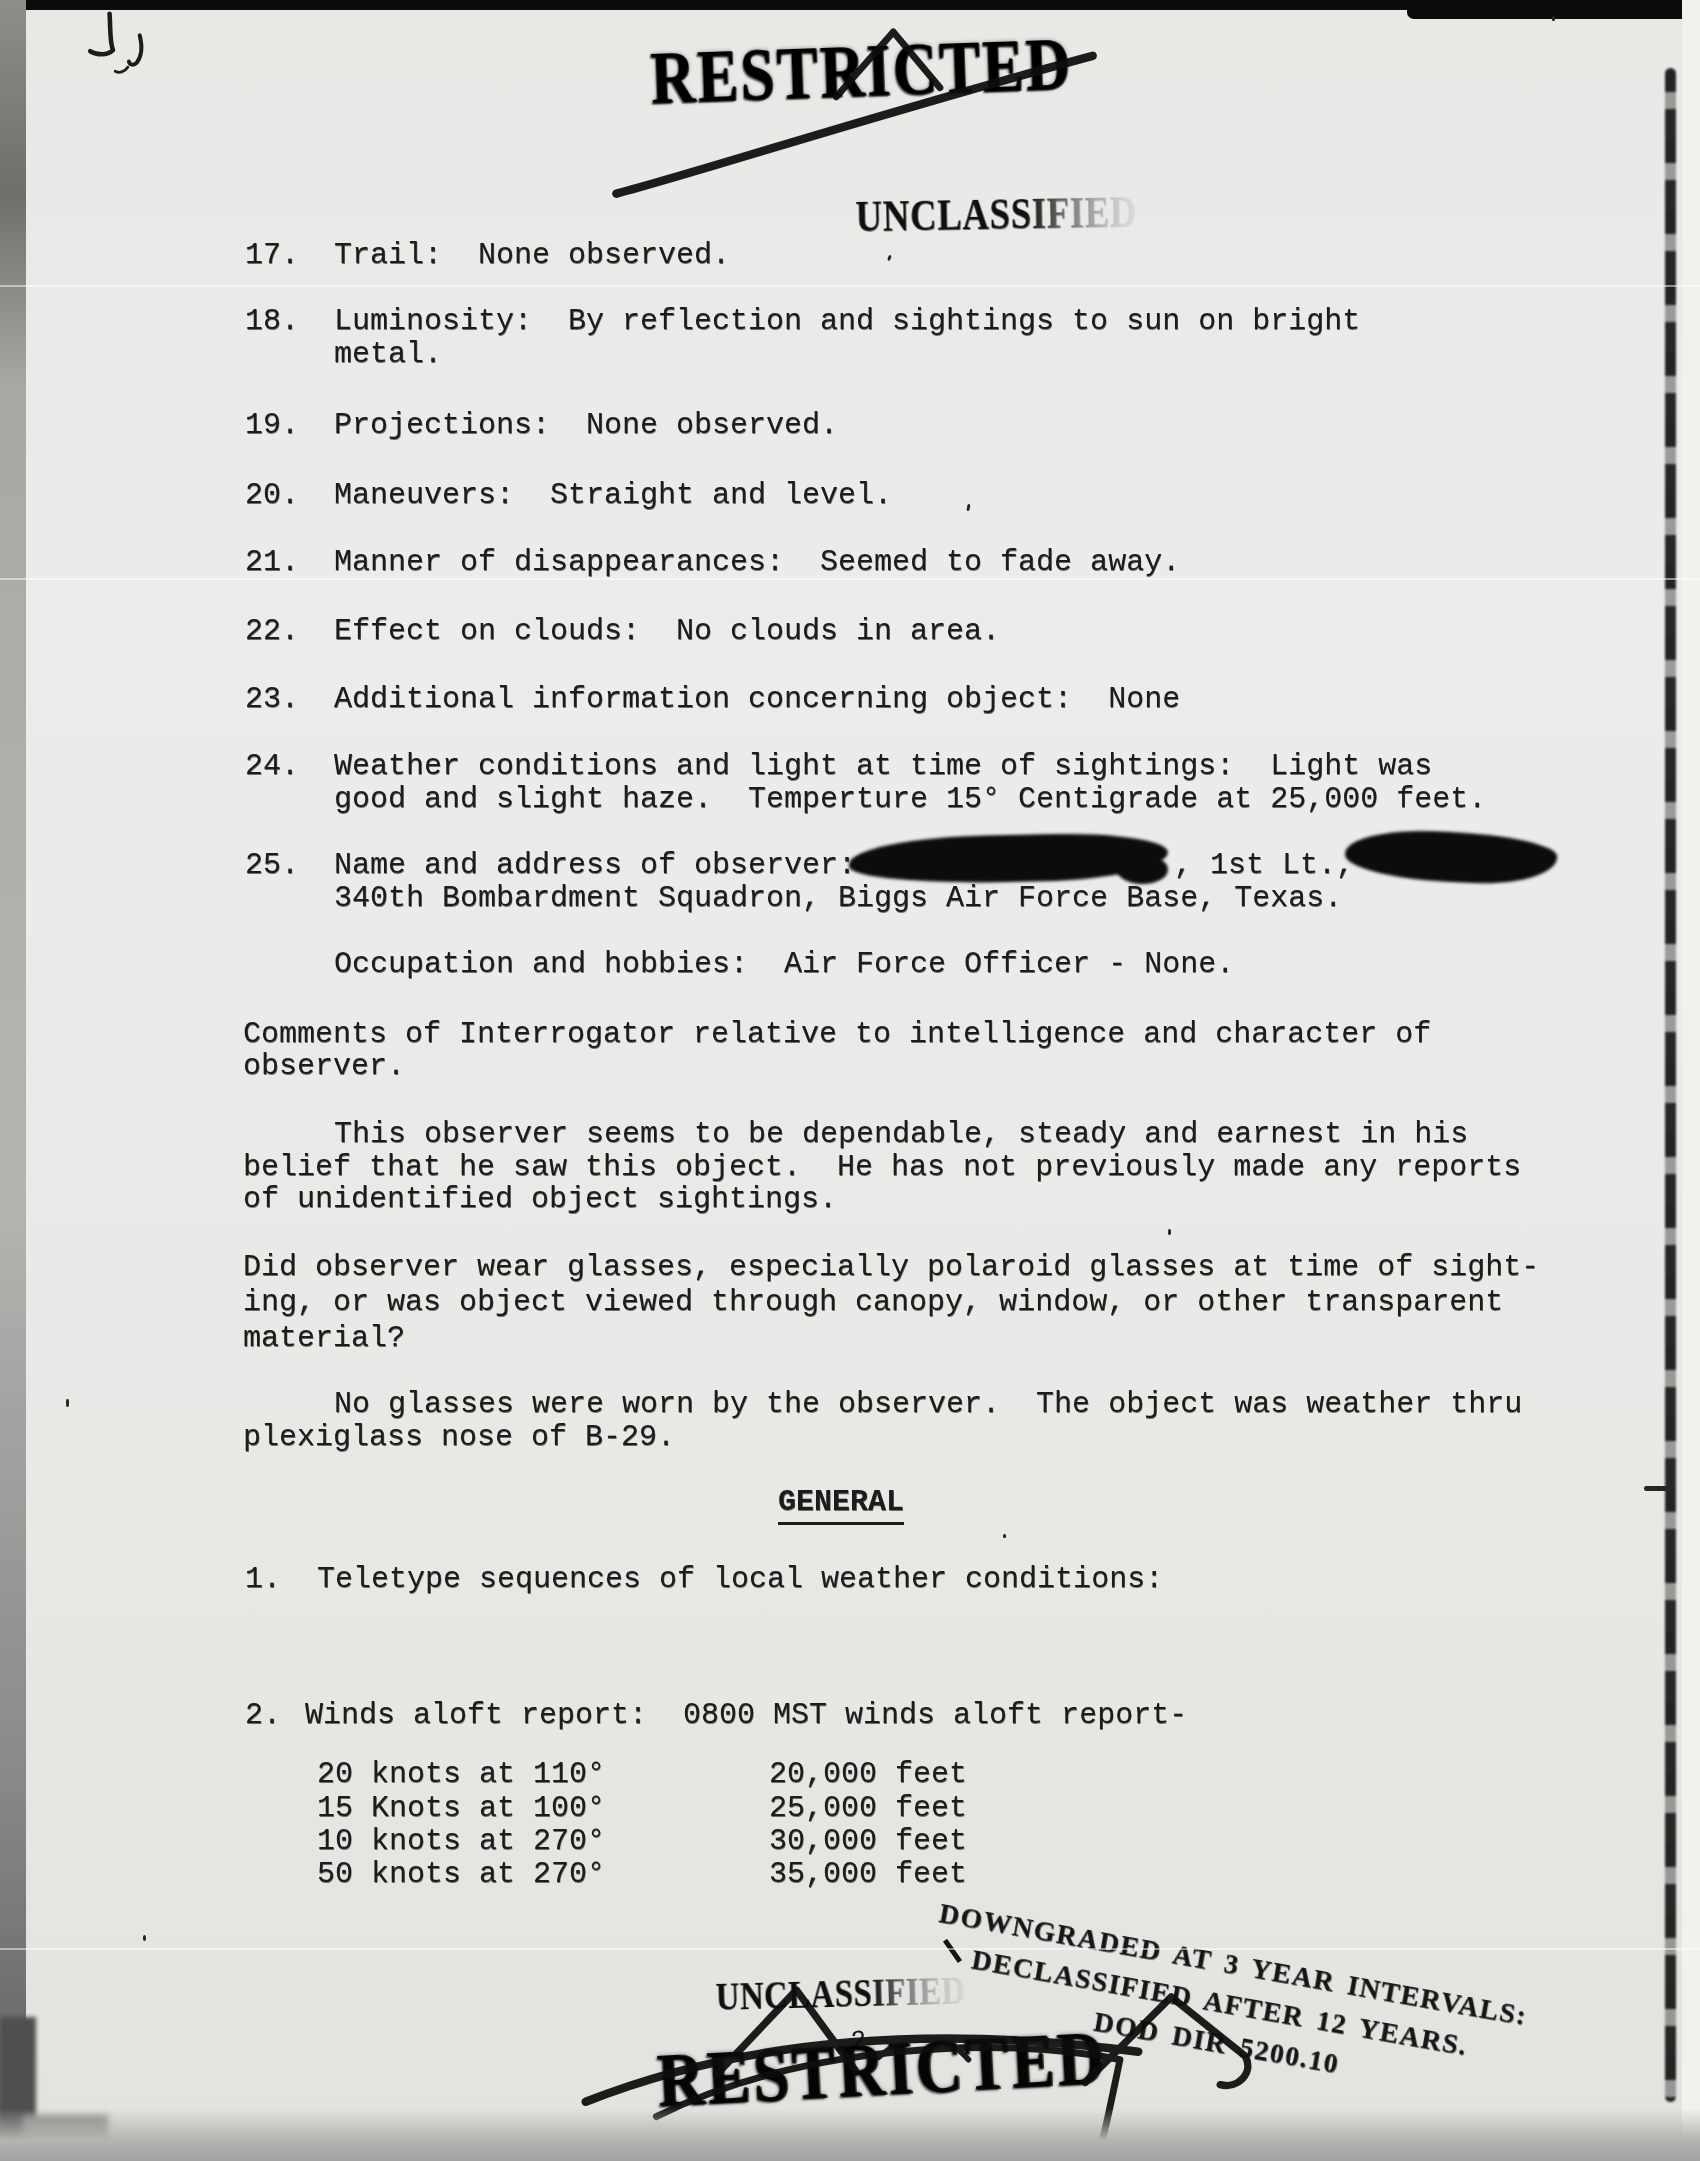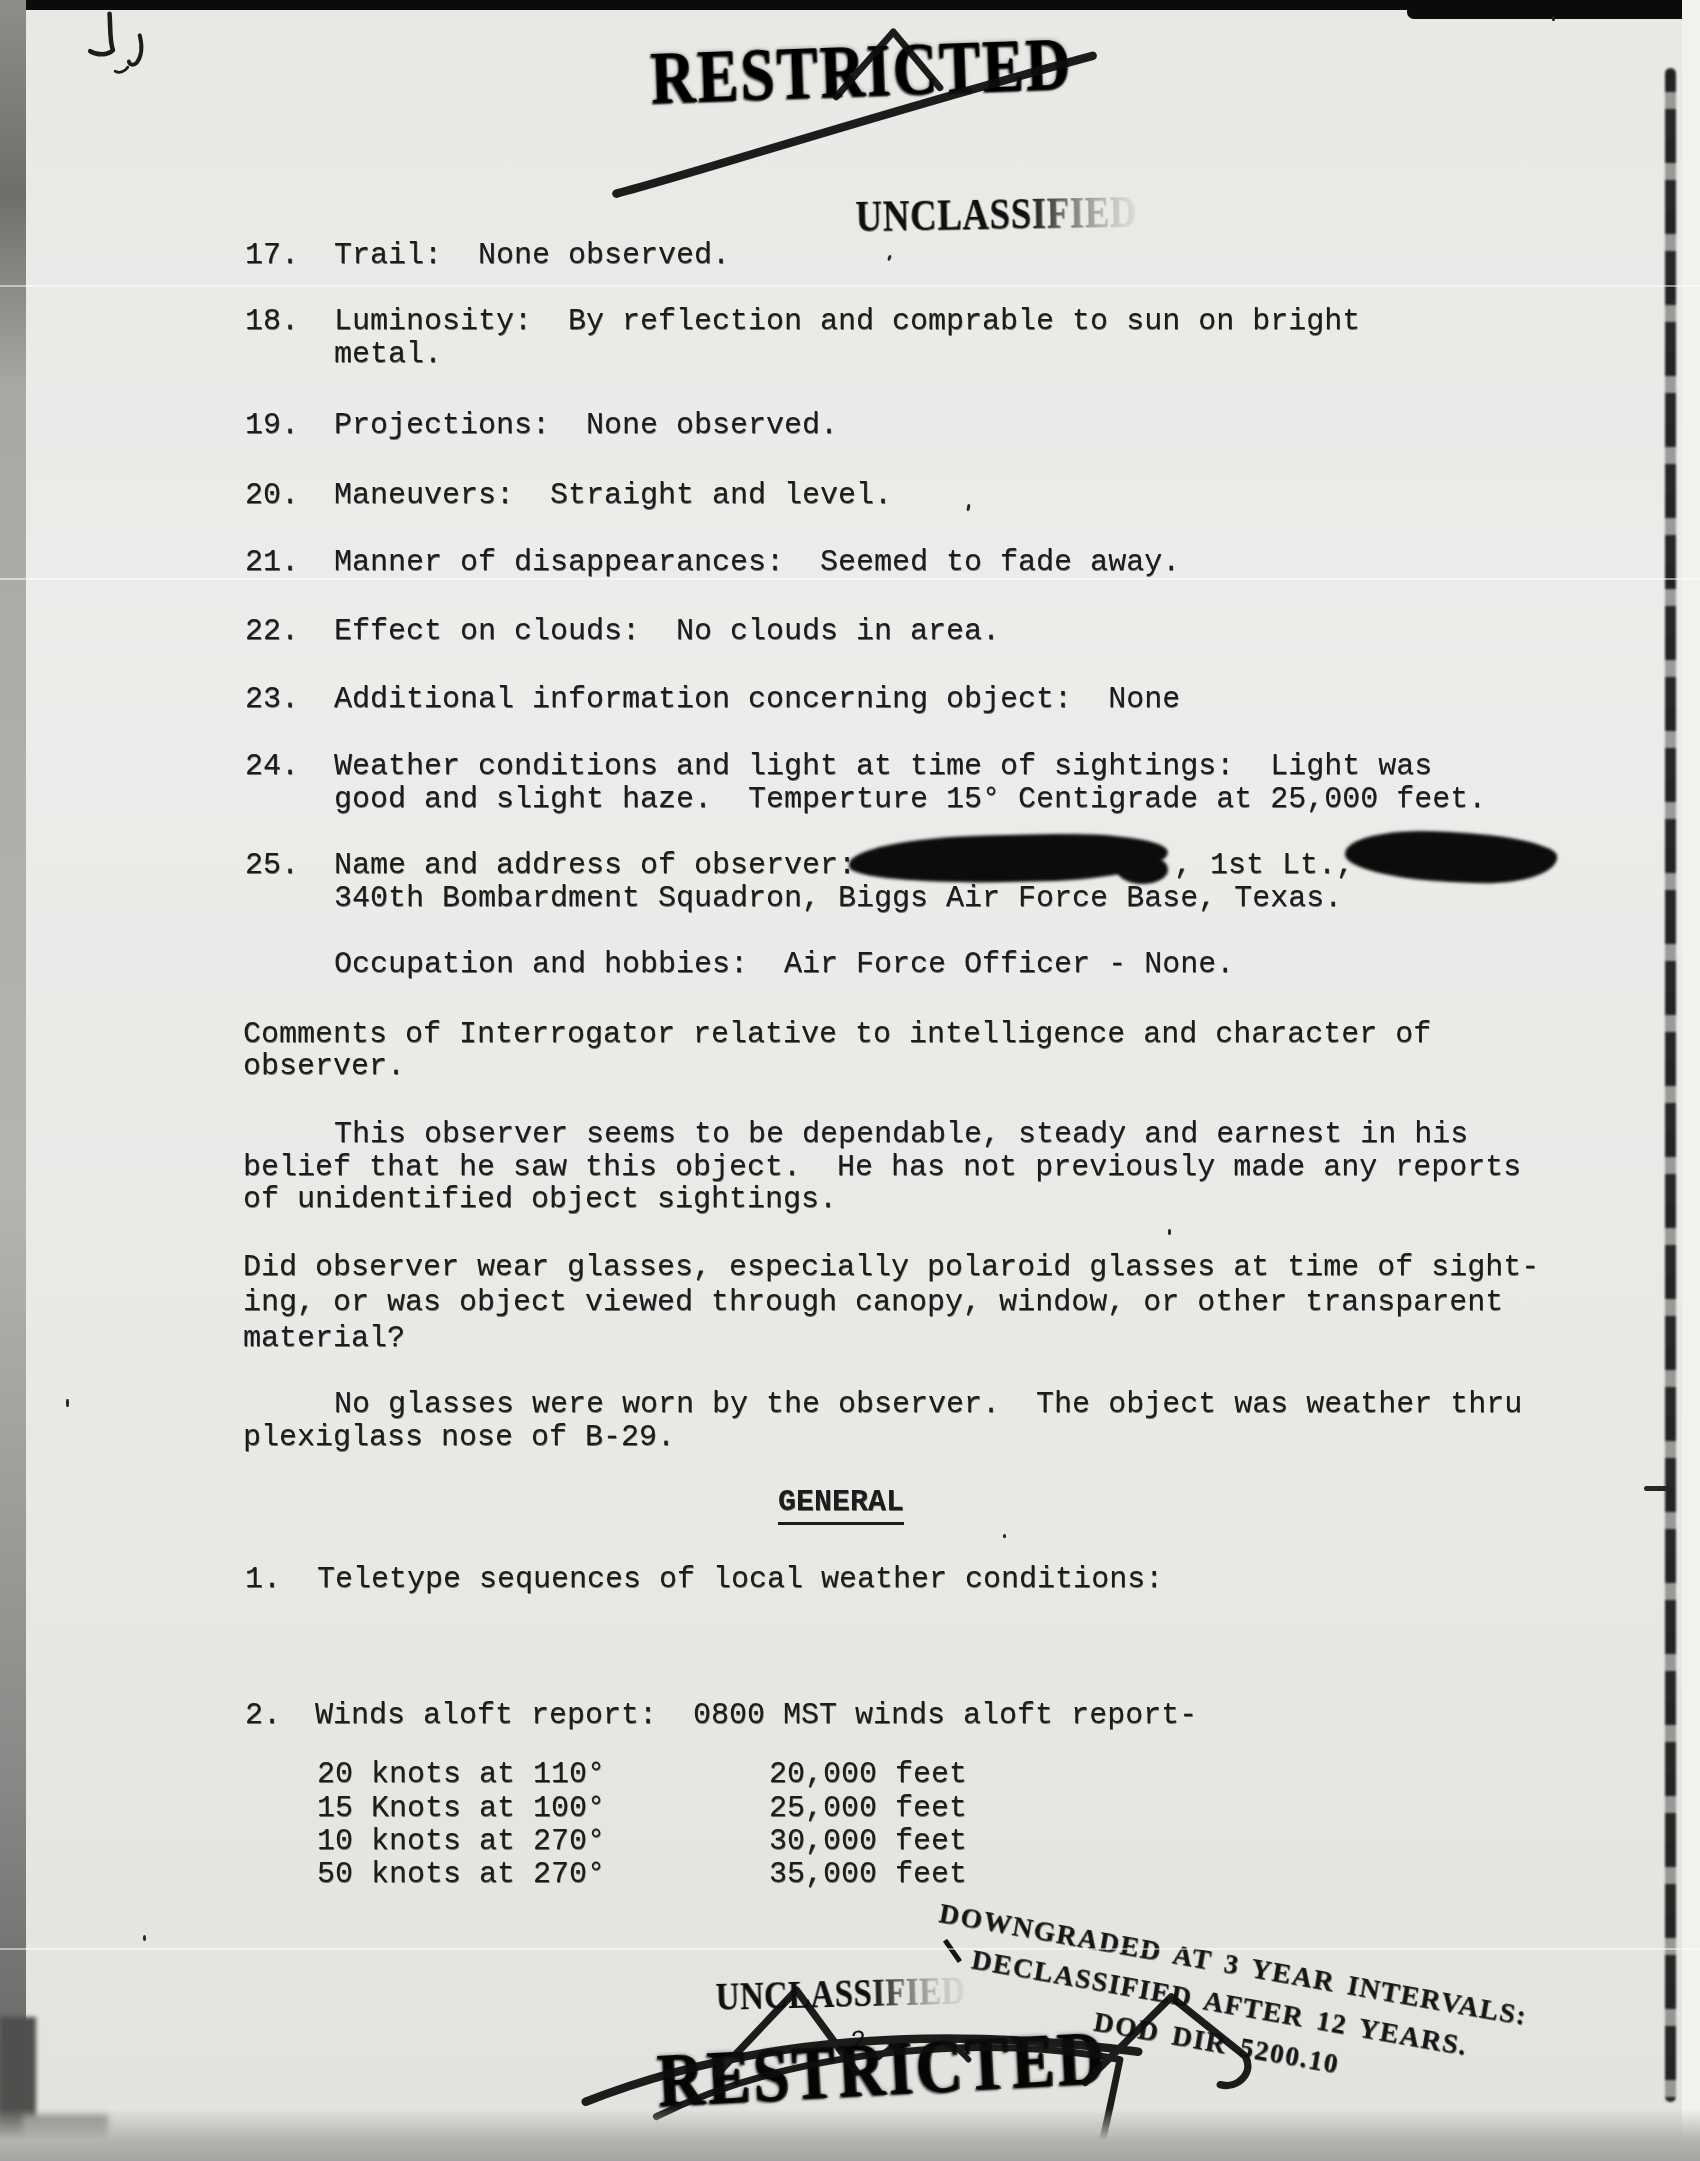--- a/index.html
+++ b/index.html
@@ -63,21 +63,21 @@
 <div id="scan">
 
   <div class="stamp restricted-top" style="left:649px;top:35px;">RESTRICTED</div>
 
   <div class="stamp unclassified uncl-top" style="left:855px;top:191px;">UNCLASSIFIED</div>
 
   <div class="ln" style="left:245px;top:239px">17.</div>
   <div class="ln" style="left:334px;top:239px">Trail:  None observed.</div>
 
   <div class="ln" style="left:245px;top:305px">18.</div>
-  <div class="ln" style="left:334px;top:305px">Luminosity:  By reflection and comprable to sun on bright</div>
+  <div class="ln" style="left:334px;top:305px">Luminosity:  By reflection and sightings to sun on bright</div>
   <div class="ln" style="left:334px;top:338px">metal.</div>
 
   <div class="ln" style="left:245px;top:409px">19.</div>
   <div class="ln" style="left:334px;top:409px">Projections:  None observed.</div>
 
   <div class="ln" style="left:245px;top:479px">20.</div>
   <div class="ln" style="left:334px;top:479px">Maneuvers:  Straight and level.</div>
 
   <div class="ln" style="left:245px;top:546px">21.</div>
   <div class="ln" style="left:334px;top:546px">Manner of disappearances:  Seemed to fade away.</div>
@@ -115,21 +115,21 @@
 
   <div class="ln" style="left:334px;top:1388px">No glasses were worn by the observer.  The object was weather thru</div>
   <div class="ln" style="left:243px;top:1421px">plexiglass nose of B-29.</div>
 
   <div class="ln heading" style="left:778px;top:1486px">GENERAL</div>
 
   <div class="ln" style="left:245px;top:1563px">1.</div>
   <div class="ln" style="left:317px;top:1563px">Teletype sequences of local weather conditions:</div>
 
   <div class="ln" style="left:245px;top:1699px">2.</div>
-  <div class="ln" style="left:315px;top:1699px">Winds aloft report:  0800 MST winds aloft report-</div>
+  <div class="ln" style="left:305px;top:1699px">Winds aloft report:  0800 MST winds aloft report-</div>
 
   <div class="ln" style="left:317px;top:1758px">20 knots at 110°</div>
   <div class="ln" style="left:769px;top:1758px">20,000 feet</div>
   <div class="ln" style="left:317px;top:1792px">15 Knots at 100°</div>
   <div class="ln" style="left:769px;top:1792px">25,000 feet</div>
   <div class="ln" style="left:317px;top:1825px">10 knots at 270°</div>
   <div class="ln" style="left:769px;top:1825px">30,000 feet</div>
   <div class="ln" style="left:317px;top:1858px">50 knots at 270°</div>
   <div class="ln" style="left:769px;top:1858px">35,000 feet</div>
 

